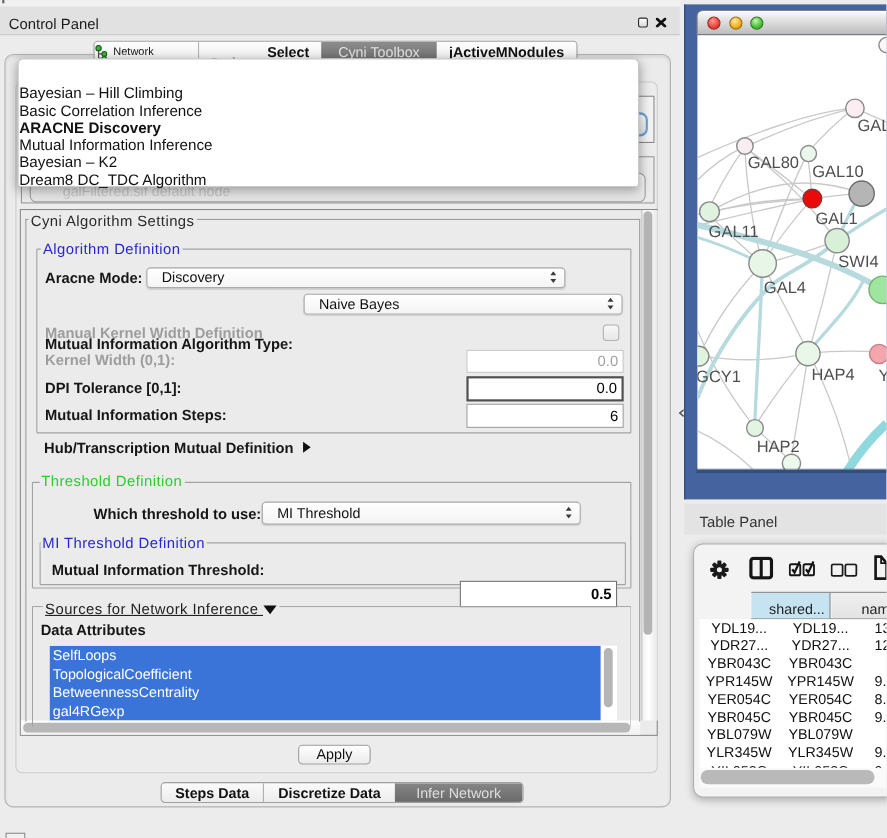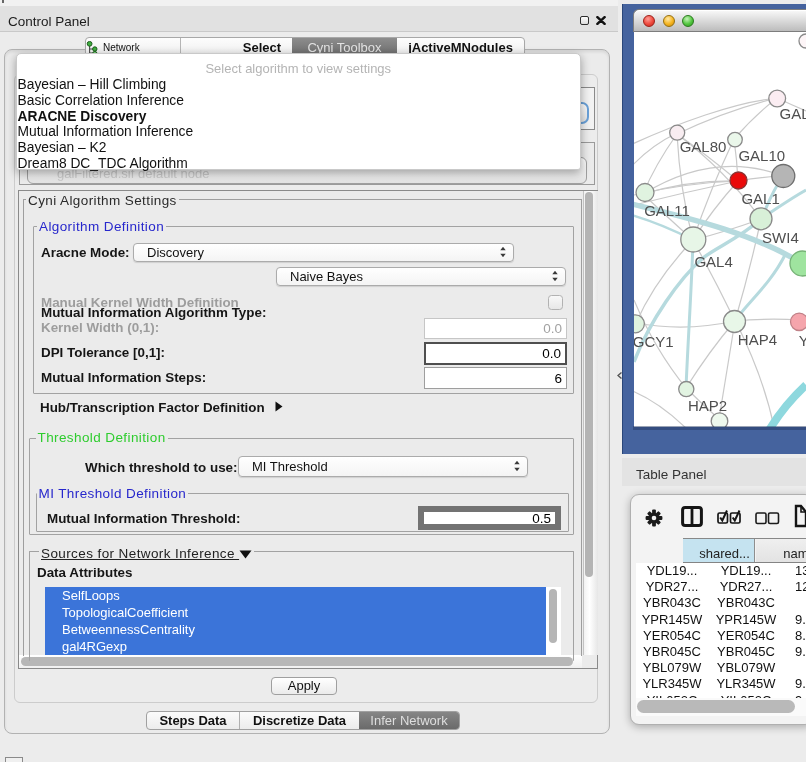--- a/index.html
+++ b/index.html
@@ -97,63 +97,63 @@
 <div class="lbl" style="left:41px; top:345px;">DPI Tolerance [0,1]:</div>
 <div class="field" style="left:424px; top:341.5px; width:143px; height:23px; border:2px solid #4f4f4f;">
     <span style="color:#000;">0.0</span>
   </div>
 
 <div class="lbl" style="left:41px; top:370px;">Mutual Information Steps:</div>
 <div class="field" style="left:424px; top:366.5px; width:143px; height:22px; border:1px solid #9e9e9e;">
     <span style="color:#000;">6</span>
   </div>
 
-<div class="lbl" style="left:40px; top:400px;">Hub/Transcription Factor Definition</div>
+<div class="lbl" style="left:40px; top:400px;">Hub/Transcription Mutual Definition</div>
 <svg class="abs" style="left:275px; top:401px;" width="8" height="11" viewBox="0 0 8 11">
     <path d="M0.5 0.5 L7.5 5.5 L0.5 10.5 Z" fill="#111"></path>
   </svg>
 
 <div class="fs" style="left:29px; top:437.5px; width:545px; height:97.5px;"></div>
 <div class="ftitle" style="left:35.5px; top:430.5px; color:#2ecc2e;">Threshold Definition</div>
 
 <div class="lbl" style="left:85px; top:460px;">Which threshold to use:</div>
 <div class="combo" style="left:238px; top:455.5px; width:290px; height:21px;">
     <span class="tx">MI Threshold</span>
   <svg class="stepper" viewBox="0 0 6 11">
       <path d="M3 0.2 L5.7 3.8 L0.3 3.8 Z" fill="#3a3a3a"></path>
       <path d="M3 10.8 L5.7 7.2 L0.3 7.2 Z" fill="#3a3a3a"></path>
     </svg>
   </div>
 
 <div class="fs" style="left:36px; top:492.5px; width:533px; height:39px;"></div>
 <div class="ftitle" style="left:36.5px; top:487px; color:#2727cc;">MI Threshold Definition</div>
 
 <div class="lbl" style="left:47px; top:510.5px;">Mutual Information Threshold:</div>
-<div class="field" style="left:418px; top:506px; width:143px; height:24px; border:6px solid #737373;">
+<div class="field" style="left:418px; top:528px; width:143px; height:24px; border:1px solid #737373;font-weight:bold;">
     <span style="color:#000;">0.5</span>
   </div>
 
 <div class="fs" style="left:29px; top:551px; width:545px; height:110px; border-bottom:none;"></div>
 <div class="ftitle" style="left:39px; top:546.5px; color:#222222;text-decoration:underline;">Sources for Network Inference <svg style="vertical-align:-1px;" width="13" height="9" viewBox="0 0 13 9">
       <path d="M0.5 0.5 L12.5 0.5 L6.5 8.5 Z" fill="#111"></path>
     </svg></div>
 
 <div class="lbl" style="left:37px; top:565px;">Data Attributes</div>
 
 <div class="abs" style="left:45px; top:587px; width:516px; height:68px; background:#ffffff; overflow:hidden;">
-  <div style="position:absolute; left:0; top:0; width:501px; height:68px; background:#3b74d9; color:#ffffff; font-size:13px; line-height:17px; padding-left:17px;">SelfLoops<br>TopologicalCoefficient<br>BetweennessCentrality<br>gal4RGexp</div>
+  <div style="position:absolute; left:0; top:0; width:501px; height:68px; background:#3b74d9; color:#ffffff; font-size:13px; line-height:17px; padding-left:3px;">SelfLoops<br>TopologicalCoefficient<br>BetweennessCentrality<br>gal4RGexp</div>
   <div style="position:absolute; left:504px; top:2px; width:8px; height:54px; background:#b5b5b5; border-radius:4px;"></div>
 </div>
 
 <div class="abs" style="left:271px; top:677px; width:66px; height:18px; background:linear-gradient(#ffffff,#ebebeb); border:1px solid #9f9f9f; border-radius:4px; text-align:center; font-size:13px; color:#111; line-height:16px;">Apply</div>
 
 <div class="abs" style="left:146px; top:711px; height:19px; display:flex; border:1px solid #a0a0a0; border-radius:4px; overflow:hidden; background:linear-gradient(#fbfbfb,#ececec);">
   <div style="width:93px; display:flex; align-items:center; justify-content:center; font-size:13px; font-weight:bold; color:#111; border-right:1px solid #b0b0b0;">Steps Data</div>
   <div style="width:119px; display:flex; align-items:center; justify-content:center; font-size:13px; font-weight:bold; color:#111;">Discretize Data</div>
-  <div style="width:100px; display:flex; align-items:center; justify-content:center; font-size:13px; color:#dedede; background:linear-gradient(#868686,#6a6a6a);">Infer Network</div>
+  <div style="width:116px; display:flex; align-items:center; justify-content:center; font-size:13px; color:#dedede; background:linear-gradient(#868686,#6a6a6a);">Infer Network</div>
 </div>
 
 <div class="abs" style="left:5px; top:757px; width:18px; height:10px; border:1.5px solid #8a8a8a; background:#f0f0f0;"></div>
 
 <div class="abs" style="left:622px; top:4px; width:184px; height:450px; background:#45639e; border-left:1px solid #2a4679;"></div>
 
 <div class="abs" style="left:633px; top:9px; width:173px; height:23px; background:linear-gradient(#fafafa,#bcbcbc); border:1px solid #7d7d7d; border-right:none; border-radius:6px 0 0 0; box-shadow:inset 0 1px 0 #ffffff;"></div>
 <div class="abs" style="left:643px; top:15px; width:12px; height:12px; border-radius:50%; background:radial-gradient(circle at 40% 30%, #ff9d96, #ee4a3e 55%, #c3281e); border:0.5px solid #9d2019;"></div>
 <div class="abs" style="left:663px; top:15px; width:12px; height:12px; border-radius:50%; background:radial-gradient(circle at 40% 30%, #ffe9a8, #f5b41f 55%, #c8880e); border:0.5px solid #96700f;"></div>
 <div class="abs" style="left:682px; top:15px; width:12px; height:12px; border-radius:50%; background:radial-gradient(circle at 40% 30%, #c5f3b8, #52c63f 55%, #2f9421); border:0.5px solid #2a7a1e;"></div>
@@ -291,15 +291,14 @@
 <div class="abs" style="left:636px; top:563px; width:170px; height:139px; background:#ffffff; overflow:hidden; font-size:13px; color:#111;">
   <div style="position:absolute; left:0; width:72px; text-align:center; line-height:16.2px; top:0;">YDL19...<br>YDR27...<br>YBR043C<br>YPR145W<br>YER054C<br>YBR045C<br>YBL079W<br>YLR345W<br>YIL052C</div>
   <div style="position:absolute; left:73px; width:74px; text-align:center; line-height:16.2px; top:0;">YDL19...<br>YDR27...<br>YBR043C<br>YPR145W<br>YER054C<br>YBR045C<br>YBL079W<br>YLR345W<br>YIL052C</div>
   <div style="position:absolute; left:159px; width:14px; text-align:left; line-height:16.2px; top:0;">13<br>12<br>&nbsp;<br>9.<br>8.<br>9.<br>&nbsp;<br>9.<br>9.</div>
 </div>
 
 <div class="abs" style="left:636px; top:698px; width:170px; height:18px; background:#fafafa;"></div>
 <div class="abs" style="left:637px; top:700px; width:158px; height:13px; background:#b9b9b9; border-radius:6.5px;"></div>
 
 <div class="abs" style="left:16px; top:53px; width:564.5px; height:117px; background:#ffffff; border:1px solid #c9c9c9; border-radius:5px 5px 3px 3px; box-shadow:0 3px 10px rgba(0,0,0,0.35); z-index:50;">
-  <div style="position:absolute; top:7px; width:100%; text-align:center; font-size:13px; color:#b4b4b4;">Select algorithm to view settings</div>
   <div style="position:absolute; left:0.5px; top:23px; font-size:13.8px; color:#111; line-height:15.8px; white-space:nowrap;">Bayesian – Hill Climbing<br>Basic Correlation Inference<br><b>ARACNE Discovery</b><br>Mutual Information Inference<br>Bayesian – K2<br>Dream8 DC_TDC Algorithm</div>
 </div>
 
 </body></html>

